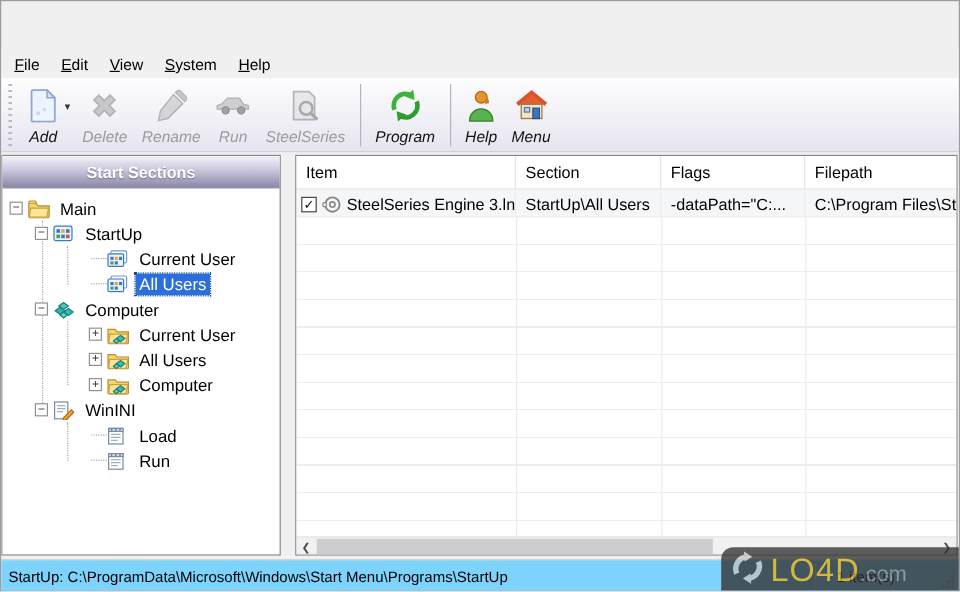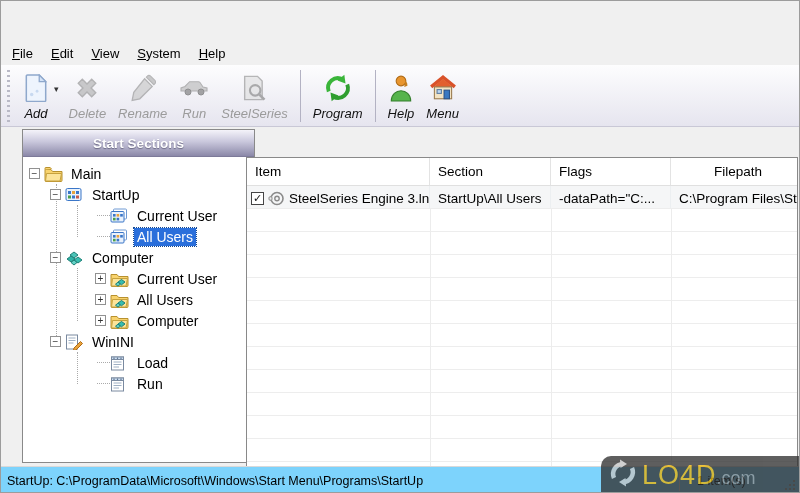--- a/index.html
+++ b/index.html
@@ -33,21 +33,21 @@
   .tb-btn { display:flex; flex-direction:column; align-items:center; justify-content:flex-end;
     height:56px; padding:2px 6px 3px;font-style:italic; }
   .tb-btn .tb-ico { height:34px; display:flex; align-items:center; justify-content:center; }
   .tb-btn .tb-label { font-size:13px; color:#111; margin-top:1px; white-space:nowrap; }
   .tb-btn.disabled .tb-label { color:#9b9b9b; }
   .tb-btn.disabled svg { opacity:.6; filter:grayscale(1); }
   .dd-arrow { font-size:9px; color:#333; align-self:center; margin:0 4px 14px 0; }
   .tb-sep { width:1px; height:52px; background:#b3b2c3; margin:0 6px; }
   
   #main { position:absolute; left:0; top:126px; width:100%; height:339px; background:#f0f0f0; }
-  #left-panel { position:absolute; left:21px; top:2px; width:233px; height:334px;
+  #left-panel { position:absolute; left:0; top:2px; width:233px; height:334px;
     background:#ffffff; border:1px solid #898989; }
   #panel-header { height:27px; display:flex; align-items:center; justify-content:center;
     background:linear-gradient(to bottom, var(--header_grad_top) 0%, #c9c7dc 45%, var(--header_grad_bottom) 100%);
     border-bottom:1px solid #7d7a99; }
   #panel-header span { color:#ffffff; font-size:13.5px; font-weight:bold; text-shadow:0 1px 1px #6c6a85; }
   #tree { position:relative; padding-top:6px; height:calc(100% - 27px); overflow:hidden; }
   .tguide { position:absolute; width:0; border-left:1px dotted #aaaaaa; }
   .trow { position:relative; height:21px; display:flex; align-items:center; font-size:14px; color:#000; white-space:nowrap; }
   .lvl0 { padding-left:6px; } .lvl1 { padding-left:27px; } .lvl2 { padding-left:48px;margin-left:24px; }
   .exp { width:11px; height:11px; background:#fff; border:1px solid #919191; position:relative; z-index:2;
@@ -56,21 +56,21 @@
   .exp.minus::before { content:"\2212"; }
   .exp.plus::before { content:"+"; }
   .exp-spacer { width:15px; flex:none; }
   .leaf::before { content:""; position:absolute; left:50px; top:10px; width:13px; border-top:1px dotted #aaaaaa; }
   .ticon { width:19px; height:16px; margin-right:5px; flex:none; position:relative; z-index:2; }
   .tlabel { padding:1px 3px; }
   .tlabel.selected { background:var(--selection_blue); color:#fff; outline:1px dotted #16488f; }
   #splitter { position:absolute; left:236px; top:0; width:9px; height:339px; }
   
   #right-panel { position:absolute; left:245px; top:2px; width:552px; height:334px;
-    background:#ffffff; border:1px solid #898989; overflow:hidden;margin-top:28px; }
+    background:#ffffff; border:1px solid #898989; overflow:hidden; }
   #thead { position:absolute; left:0; top:0; right:0; height:28px; background:#fff;
     border-bottom:1px solid #e0e0e0; display:grid; grid-template-columns:183px 121px 120px 1fr; }
   .th { padding:6px 0 0 8px; font-size:13.5px; color:#000; border-right:1px solid #e3e3e3; white-space:nowrap; overflow:hidden; }
   #trow1 { position:absolute; left:0; top:28px; right:0; height:23px; background:#f5f6f7;
     border-bottom:1px solid #ededed; display:grid; grid-template-columns:183px 121px 120px 1fr; }
   .td { padding:3px 0 0 8px; font-size:13.5px; color:#000; border-right:1px solid #eceff1; white-space:nowrap; overflow:hidden; display:flex; align-items:center; }
   .td.item-cell { padding-left:4px; }
   .checkbox { width:13px; height:13px; border:1px solid #454545; background:#fff; flex:none;
     display:flex; align-items:center; justify-content:center; font-size:11px; color:#111; margin-right:4px; }
   .checkbox.checked::before { content:"\2713"; }
@@ -390,21 +390,21 @@
     <div id="right-panel">
       <div id="grid-bg"></div>
       <div class="colline" style="left:183px;"></div>
       <div class="colline" style="left:304px;"></div>
       <div class="colline" style="left:424px;"></div>
 
       <div id="thead">
         <div class="th">Item</div>
         <div class="th">Section</div>
         <div class="th">Flags</div>
-        <div class="th" style="border-right:none;text-align:center;">Filepath</div>
+        <div class="th" style="border-right:none;">Filepath</div>
       </div>
 
       <div id="trow1">
         <div class="td item-cell">
           <span class="checkbox checked"></span>
           <span class="row-icon">
             <svg width="17" height="17" viewBox="0 0 17 17">
                 <circle cx="9" cy="8.5" r="6" fill="none" stroke="#8a8a8a" stroke-width="1.6"></circle>
                 <circle cx="9" cy="8.5" r="2.2" fill="none" stroke="#8a8a8a" stroke-width="1.4"></circle>
                 <rect x="1" y="6.8" width="3" height="3.4" rx="1" fill="#eee" stroke="#8a8a8a"></rect>

